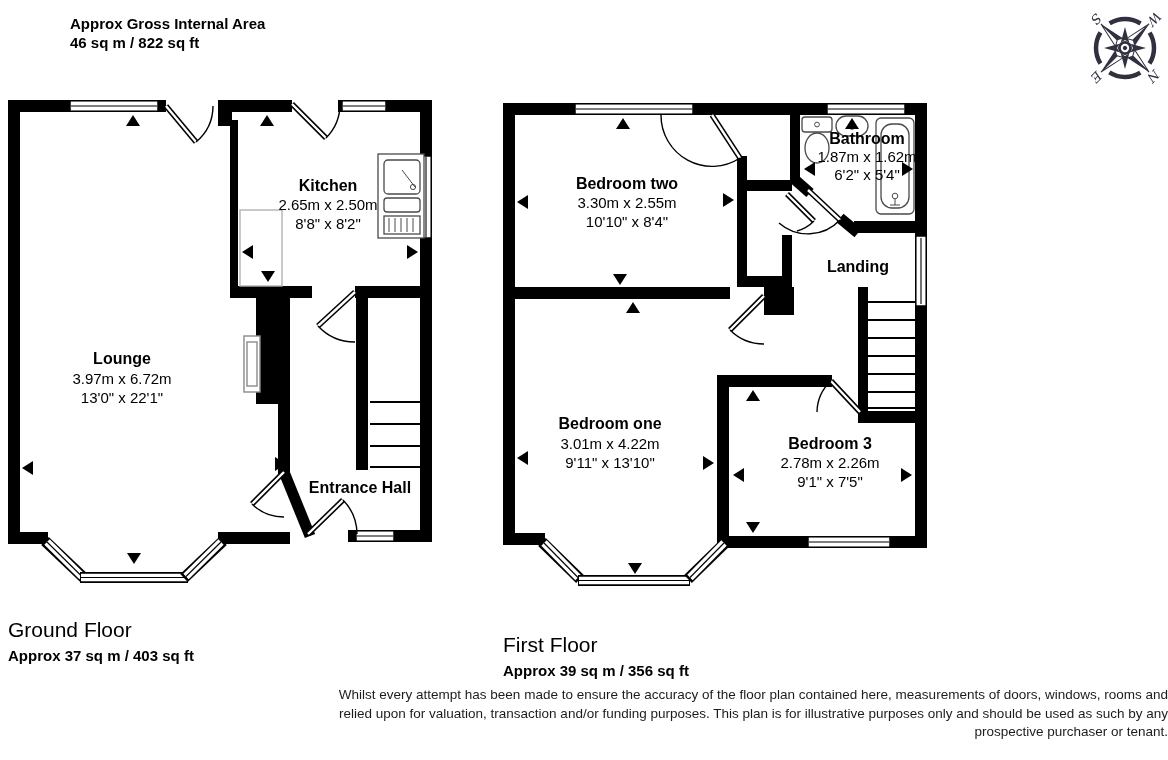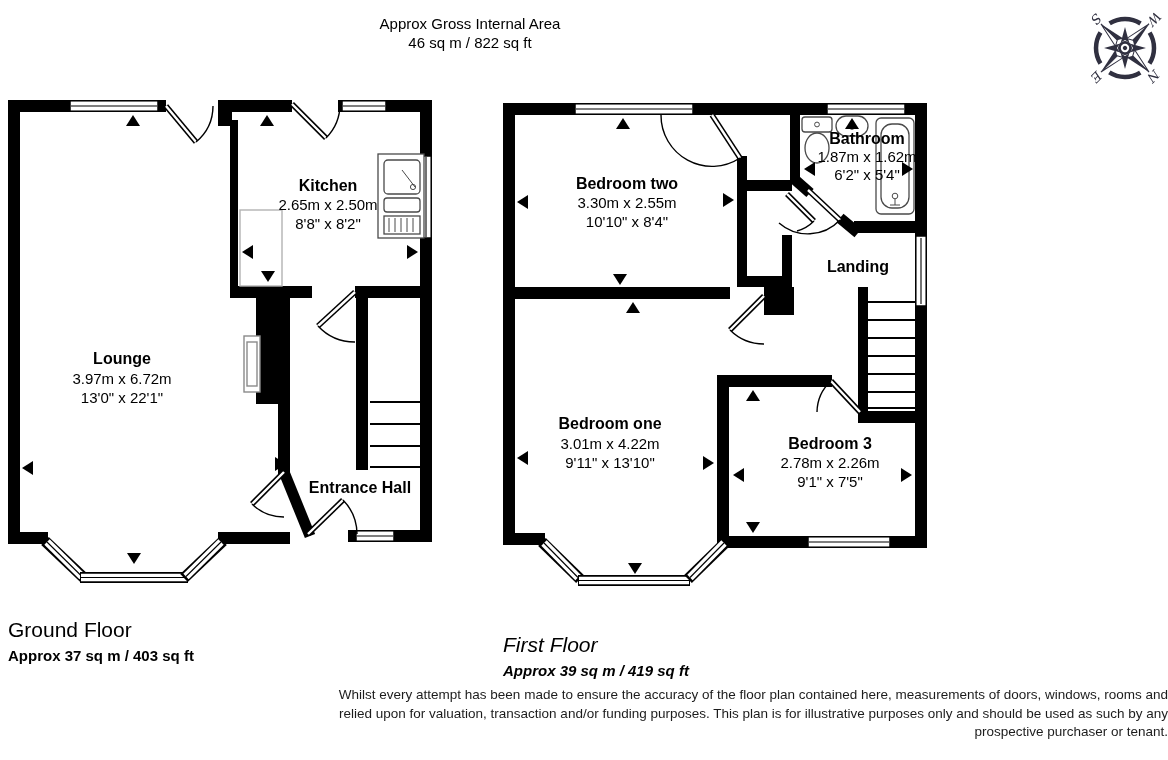--- a/index.html
+++ b/index.html
@@ -1,24 +1,24 @@
 <!DOCTYPE html>
 <html><head>
 <meta charset="utf-8">
 <style>
   html,body{margin:0;padding:0;background:#fff;}
   .canvas{position:relative;width:1168px;height:760px;background:#fff;overflow:hidden;
           font-family:"Liberation Sans",sans-serif;color:#000;}
-  .title-block{position:absolute;left:70px;top:14px;width:800px;text-align:center;
-               font-weight:normal;font-size:15px;line-height:19px;}
+  .title-block{position:absolute;left:70px;top:14px;width:800px;
+               font-weight:bold;font-size:15px;line-height:19px;}
   .floor-caption{position:absolute;}
   .floor-caption .floor-name{font-size:21px;font-weight:normal;}
   .floor-caption .floor-area{font-size:15px;font-weight:bold;margin-top:5px;}
   .gf-caption{left:8px;top:618px;}
-  .ff-caption{left:503px;top:633px;font-style:italic;}
+  .ff-caption{left:503px;top:633px;}
   .disclaimer{position:absolute;left:0;top:686px;width:1168px;text-align:right;
               font-size:13.5px;line-height:18.5px;color:#1c1c1c;}
   svg{position:absolute;}
   .rname{font-family:"Liberation Sans",sans-serif;font-size:16px;font-weight:bold;fill:#000;}
   .rdim{font-family:"Liberation Sans",sans-serif;font-size:15px;fill:#000;}
   .wall{fill:#000;}
   .wline{stroke:#000;stroke-width:11;fill:none;}
   .win-body{fill:#fff;stroke:#000;stroke-width:1.5;}
   .win-line{stroke:#000;stroke-width:1.1;}
   .bay-outer{stroke:#000;stroke-width:11;fill:none;}
@@ -356,21 +356,21 @@
     <text class="rdim" x="340" y="378" text-anchor="middle">2.78m x 2.26m</text>
     <text class="rdim" x="340" y="397" text-anchor="middle">9'1" x 7'5"</text>
   </svg>
 
   <div class="floor-caption gf-caption">
     <div class="floor-name">Ground Floor</div>
     <div class="floor-area">Approx 37 sq m / 403 sq ft</div>
   </div>
   <div class="floor-caption ff-caption">
     <div class="floor-name">First Floor</div>
-    <div class="floor-area">Approx 39 sq m / 419 sq ft</div>
+    <div class="floor-area">Approx 39 sq m / 356 sq ft</div>
   </div>
 
   <div class="disclaimer">
     <div>Whilst every attempt has been made to ensure the accuracy of the floor plan contained here, measurements of doors, windows, rooms and</div>
     <div>relied upon for valuation, transaction and/or funding purposes. This plan is for illustrative purposes only and should be used as such by any</div>
     <div>prospective purchaser or tenant.</div>
   </div>
 
 </div>
 

